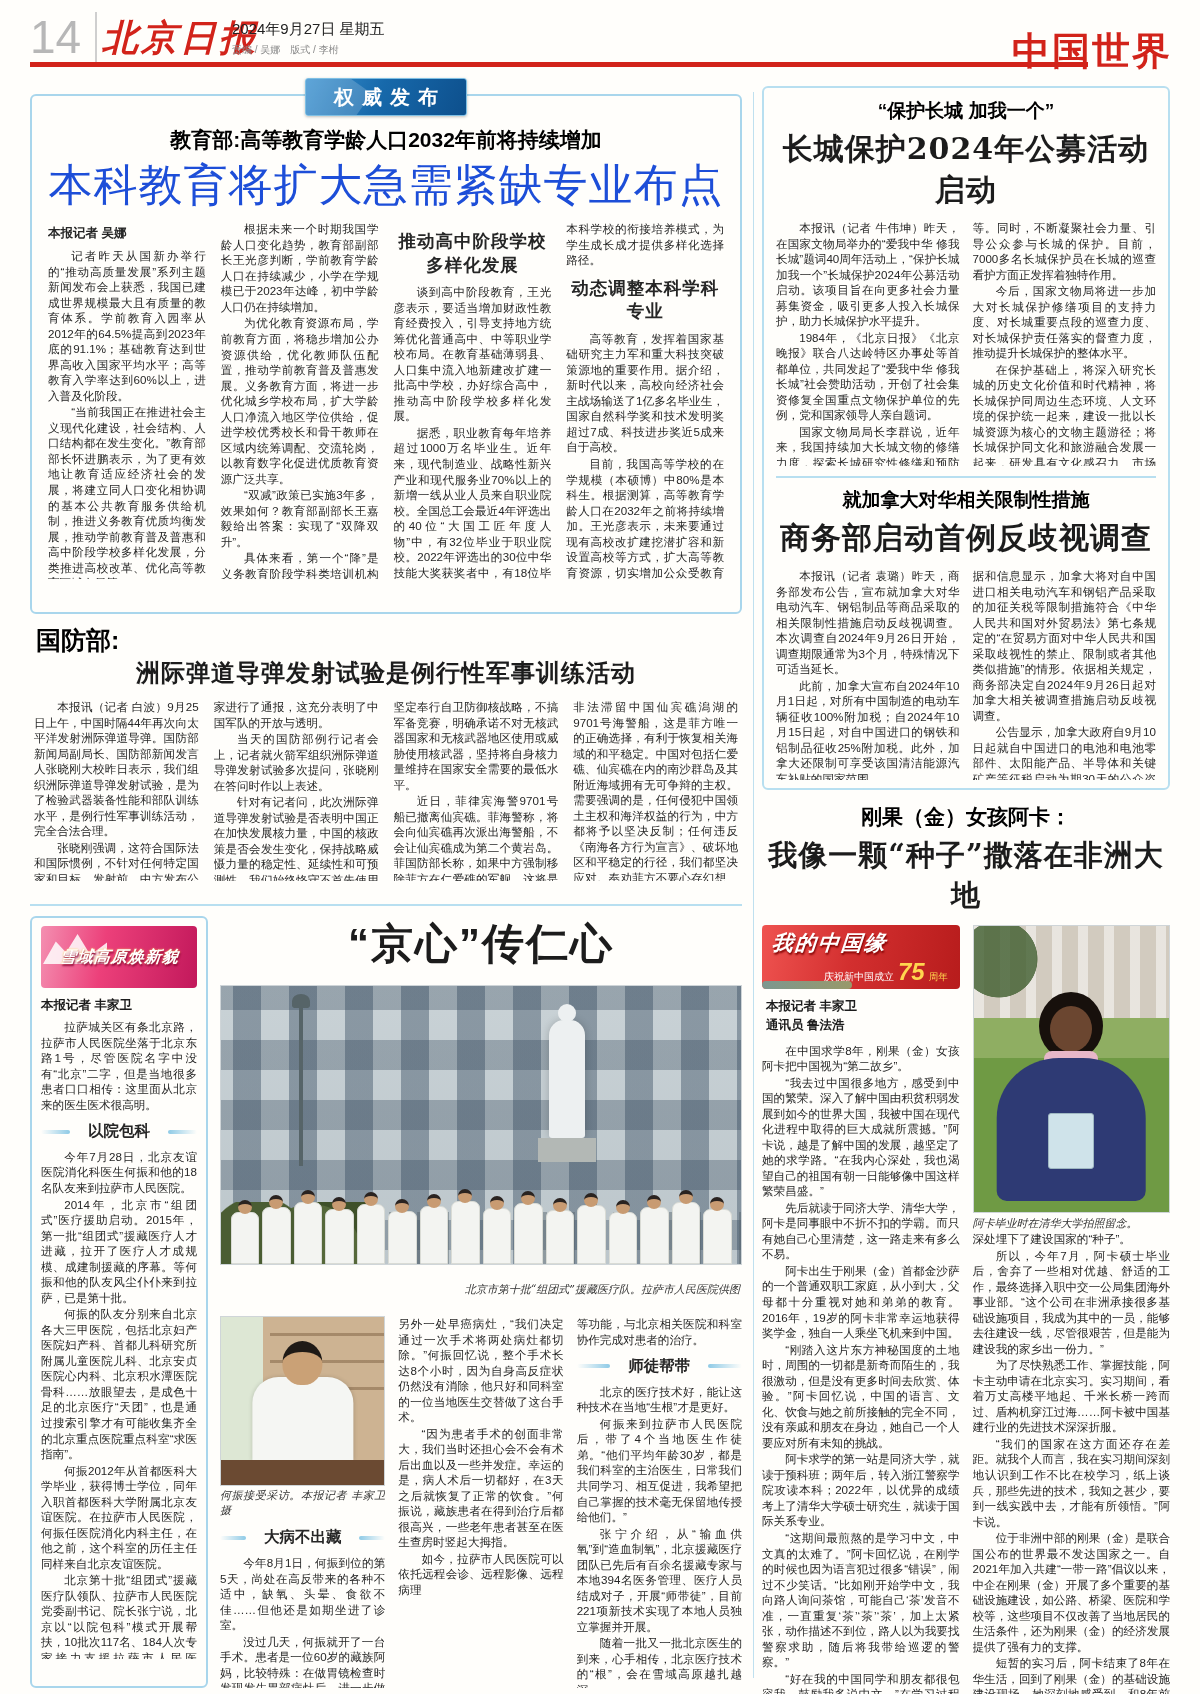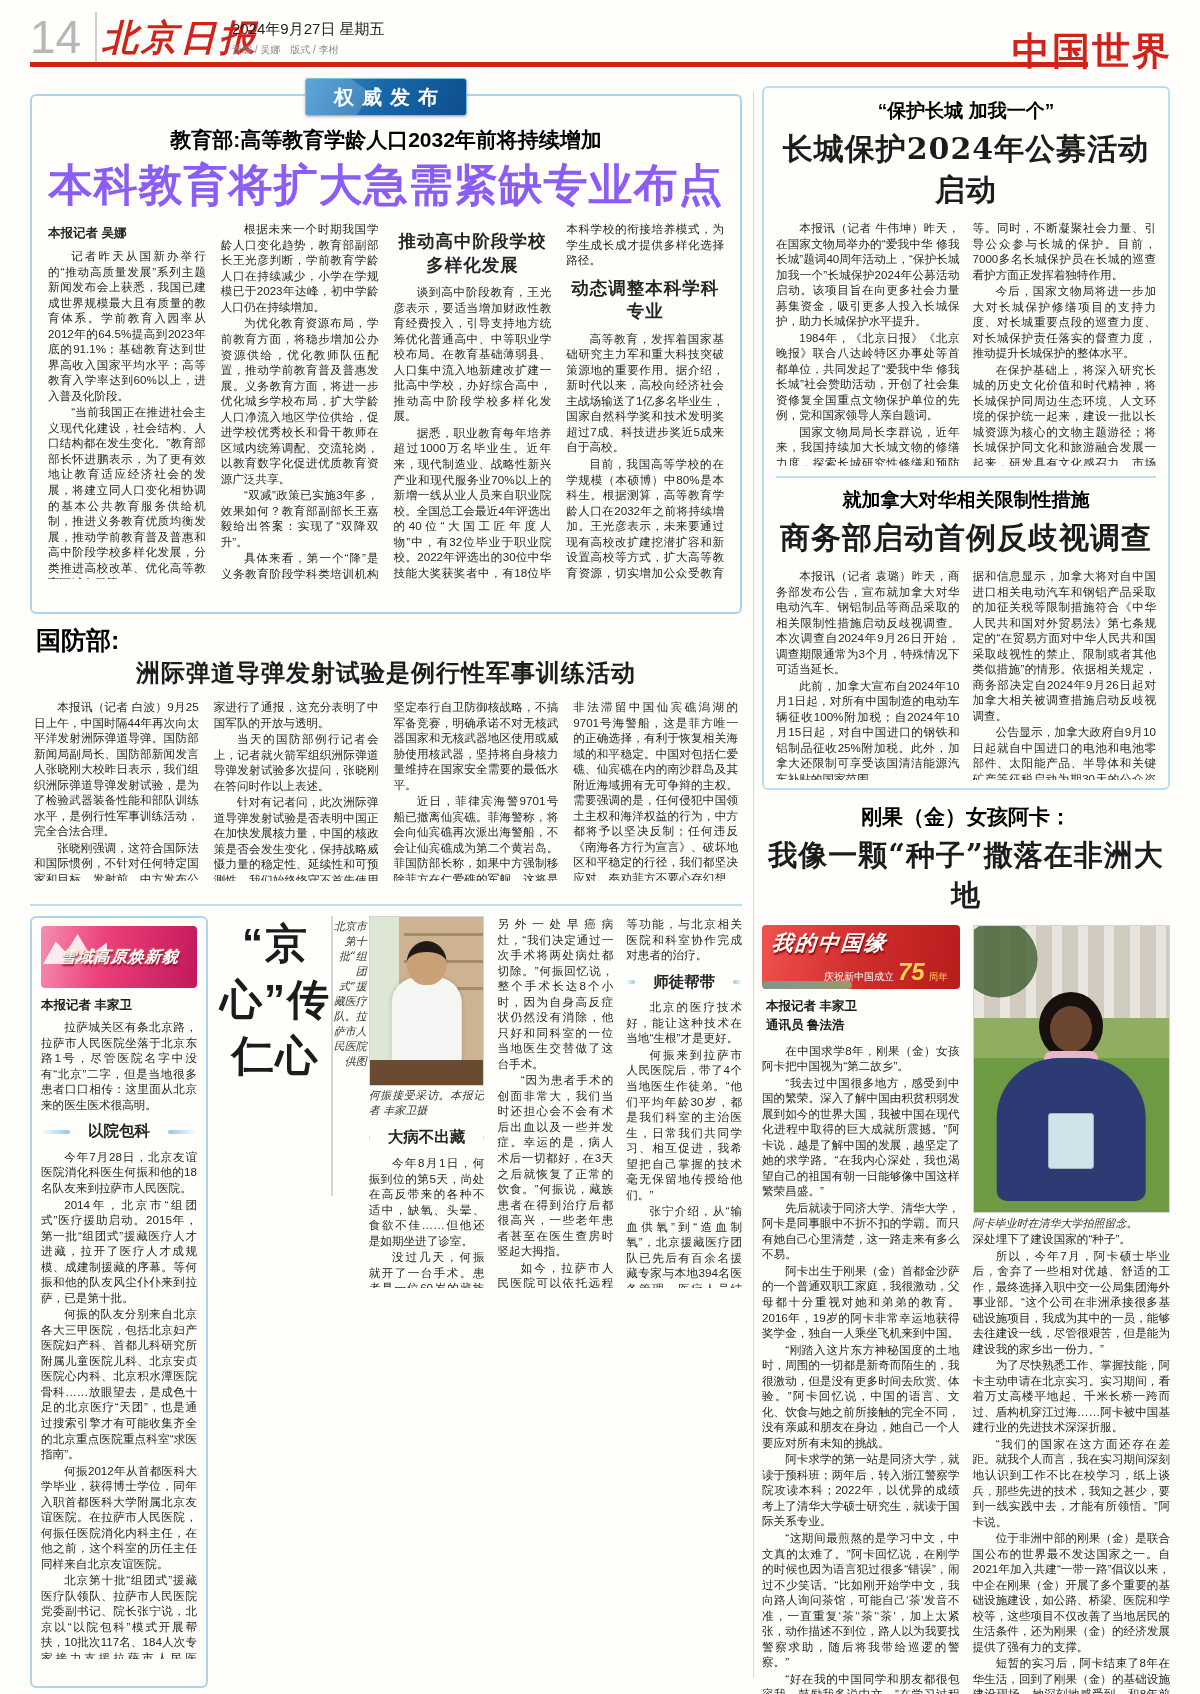--- a/index.html
+++ b/index.html
@@ -32,21 +32,21 @@
   #left{position:absolute;left:30px;top:86px;width:716px;height:1602px;}
   #vline{position:absolute;left:753px;top:92px;width:1px;height:1586px;background:#bfe0ef;}
   
   #edu{position:absolute;left:0;top:8px;width:712px;height:520px;border:2px solid #a9d6ec;border-radius:6px;box-sizing:border-box;}
   #edu-badge{position:absolute;left:50%;top:-18px;transform:translateX(-50%);width:160px;height:36px;
              background:linear-gradient(115deg,#3c92d0 0%,#1769ab 45%,#0d4f8c 100%);border:1px solid #7fc0e4;border-radius:3px;
              display:flex;align-items:center;justify-content:center;color:#fff;font-size:20px;font-weight:bold;letter-spacing:8px;
              text-indent:8px;box-shadow:0 1px 3px rgba(0,0,0,.25);overflow:hidden;}
   #edu-badge::after{content:"";position:absolute;left:-18px;top:-12px;width:70px;height:70px;background:rgba(255,255,255,.18);transform:rotate(35deg);}
   .edu-kicker{margin-top:30px;text-align:center;font-size:21px;font-weight:bold;color:#000;}
-  .edu-headline{text-align:center;font-size:44px;font-weight:bold;color:#8b5cf6;letter-spacing:1px;margin-top:6px;line-height:1.12;}
+  .edu-headline{text-align:center;font-size:44px;font-weight:normal;color:#1d4ed8;letter-spacing:1px;margin-top:6px;line-height:1.12;}
   #edu-cols{display:flex;gap:15px;padding:12px 16px 0 16px;}
   #edu-cols .col{flex:1;height:358px;}
   .edu-sub{font-size:17.5px;font-weight:bold;text-align:center;text-indent:0!important;margin:9px 0 7px 0!important;letter-spacing:1px;}
   
   #def{position:absolute;left:0;top:538px;width:712px;}
   .def-kicker{font-size:25px;font-weight:bold;color:#000;padding-left:6px;}
   .def-headline{text-align:center;font-size:24px;font-weight:bold;letter-spacing:1px;}
   #def-cols{display:flex;gap:15px;padding:10px 4px 0 4px;}
   #def-cols .col{flex:1;height:182px;}
   #lefthr{position:absolute;left:0;top:818px;width:712px;}
@@ -55,21 +55,21 @@
   #xueyu-box{width:178px;min-width:178px;border:2px solid #a9d6ec;border-radius:6px;box-sizing:border-box;
              padding:8px 9px;overflow:hidden;}
   .banner-xueyu{position:relative;height:62px;border-radius:4px;background:linear-gradient(100deg,#f48fb1,#ec407a 40%,#c2185b);
                 display:flex;align-items:center;justify-content:center;overflow:hidden;}
   .banner-xueyu::before{content:"";position:absolute;left:2px;top:8px;width:64px;height:30px;opacity:.85;background:#fff;
                 clip-path:polygon(0 100%,20% 25%,36% 62%,54% 0,74% 70%,100% 28%,100% 100%);}
   .banner-xueyu .t{position:relative;font-size:16px;font-weight:bold;font-style:italic;color:#fff;letter-spacing:1px;
                 transform:skewX(-6deg);text-shadow:1px 2px 2px #8e0038,0 0 2px #ffd54f;}
   #xueyu-box .byline{margin:9px 0 5px 0!important;}
   #xueyu-box .col{font-size:11.6px;height:640px;}
-  #jing{flex:1;margin-left:12px;display:flex;flex-direction:row;justify-content:space-between;}
+  #jing{flex:1;margin-left:12px;display:flex;flex-direction:column;justify-content:space-between;}
   .jing-headline{text-align:center;font-size:42px;font-weight:bold;letter-spacing:2px;height:56px;line-height:56px;}
   
   .photo-docs{position:relative;height:280px;border:1px solid #cfd5d8;box-sizing:border-box;overflow:hidden;
       background:
         repeating-linear-gradient(90deg,rgba(52,73,94,0) 0 12px,rgba(52,73,94,.42) 12px 40px,rgba(52,73,94,0) 40px 56px),
         repeating-linear-gradient(0deg,rgba(40,60,80,0) 0 14px,rgba(40,60,80,.30) 14px 44px,rgba(40,60,80,0) 44px 60px),
         linear-gradient(#c9d2d6,#bcc6cb);}
   .lamp{position:absolute;left:15%;top:7%;width:4px;height:160px;background:#566468;}
   .lamp::before{content:"";position:absolute;left:-7px;top:-12px;width:18px;height:14px;background:#566468;border-radius:50% 50% 20% 20%;}
   .statue{position:absolute;left:63%;top:12%;width:36px;height:118px;background:#edf0f1;border-radius:15px 15px 3px 3px;box-shadow:0 0 8px rgba(0,0,0,.2);}
@@ -395,21 +395,21 @@
             </span>
           </div>
           <div class="aka-byline">
             <div>本报记者 丰家卫</div>
             <div>通讯员 鲁法浩</div>
           </div>
           <div class="col">
               <p>在中国求学8年，刚果（金）女孩阿卡把中国视为“第二故乡”。</p>
               <p>“我去过中国很多地方，感受到中国的繁荣。深入了解中国由积贫积弱发展到如今的世界大国，我被中国在现代化进程中取得的巨大成就所震撼。”阿卡说，越是了解中国的发展，越坚定了她的求学路。“在我内心深处，我也渴望自己的祖国有朝一日能够像中国这样繁荣昌盛。”</p>
               <p>先后就读于同济大学、清华大学，阿卡是同事眼中不折不扣的学霸。而只有她自己心里清楚，这一路走来有多么不易。</p>
-              <p>阿卡出生于刚果（金）首都金沙萨的一个普通双职工家庭，我很激动，父母都十分重视对她和弟弟的教育。2016年，19岁的阿卡非常幸运地获得奖学金，独自一人乘坐飞机来到中国。</p>
+              <p>阿卡出生于刚果（金）首都金沙萨的一个普通双职工家庭，从小到大，父母都十分重视对她和弟弟的教育。2016年，19岁的阿卡非常幸运地获得奖学金，独自一人乘坐飞机来到中国。</p>
               <p>“刚踏入这片东方神秘国度的土地时，周围的一切都是新奇而陌生的，我很激动，但是没有更多时间去欣赏、体验。”阿卡回忆说，中国的语言、文化、饮食与她之前所接触的完全不同，没有亲戚和朋友在身边，她自己一个人要应对所有未知的挑战。</p>
               <p>阿卡求学的第一站是同济大学，就读于预科班；两年后，转入浙江警察学院攻读本科；2022年，以优异的成绩考上了清华大学硕士研究生，就读于国际关系专业。</p>
               <p>“这期间最煎熬的是学习中文，中文真的太难了。”阿卡回忆说，在刚学的时候也因为语言犯过很多“错误”，闹过不少笑话。“比如刚开始学中文，我向路人询问茶馆，可能自己‘茶’发音不准，一直重复‘茶’‘茶’‘茶’，加上太紧张，动作描述不到位，路人以为我要找警察求助，随后将我带给巡逻的警察。”</p>
               <p>“好在我的中国同学和朋友都很包容我，鼓励我多说中文。”在学习过程中，阿卡也摸索出了一些经验，比如“敢于多说，不怕错，多尝试”。</p>
             </div>
         </div>
         <div class="acol">
           <div class="photo-aka">
             <div class="aka-hair"></div>
             <div class="aka-head"></div>

